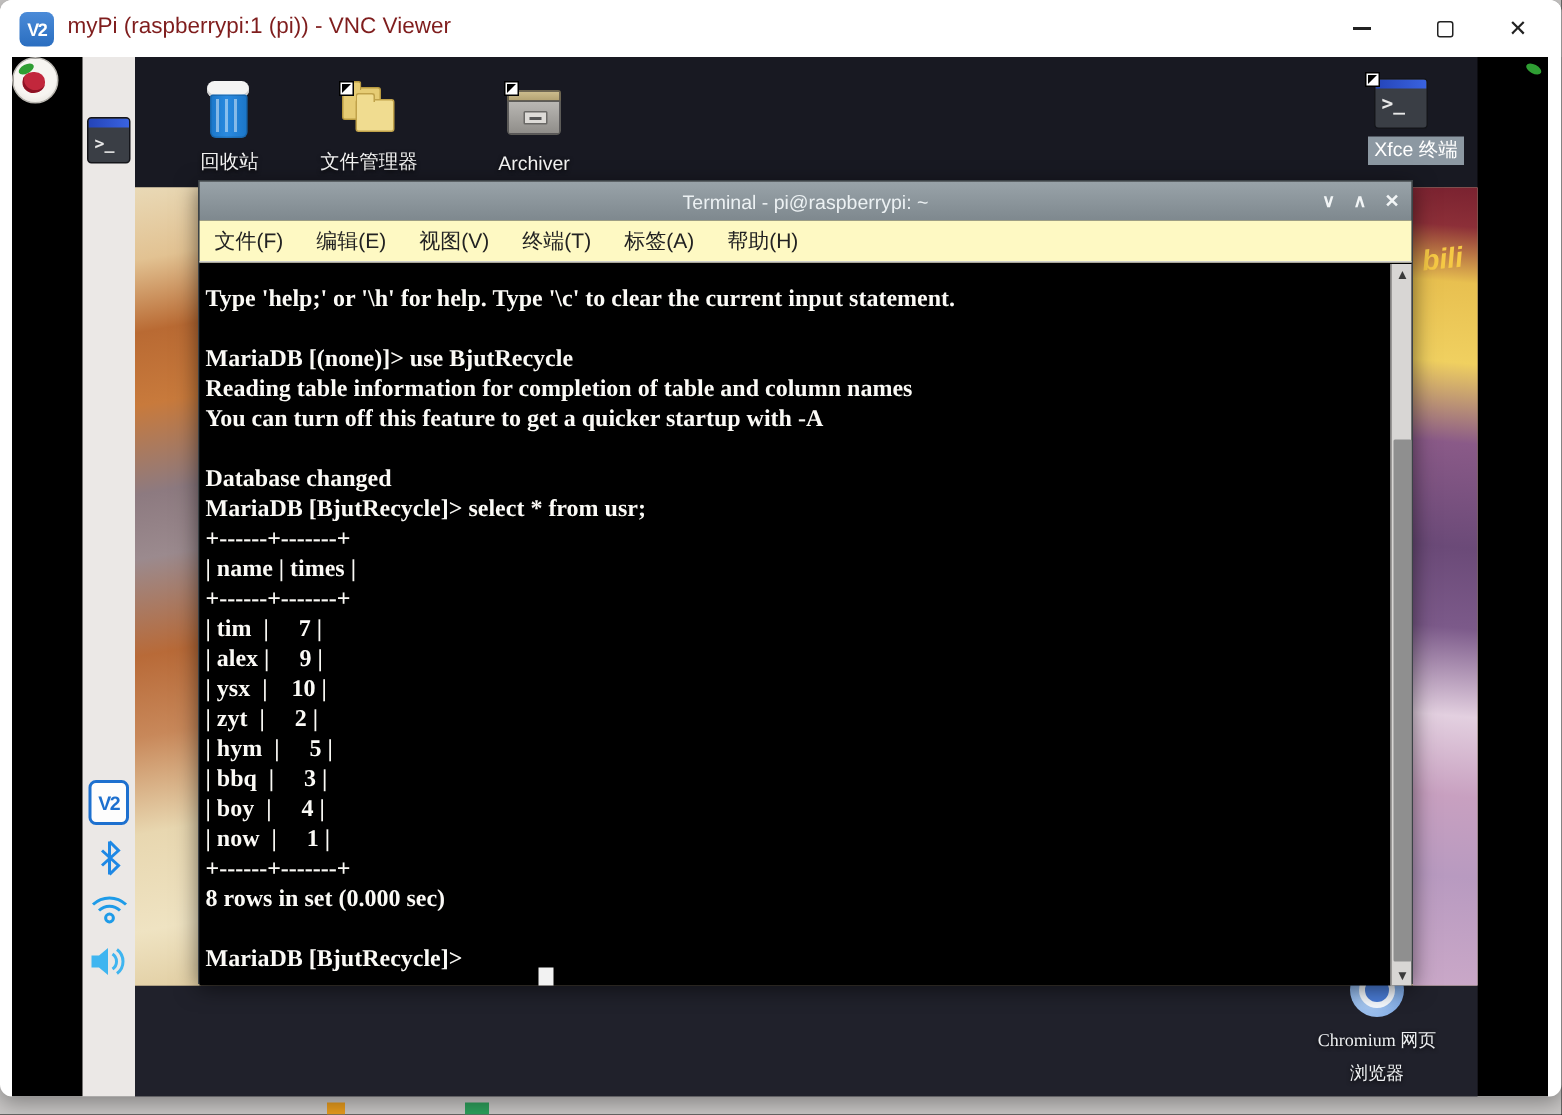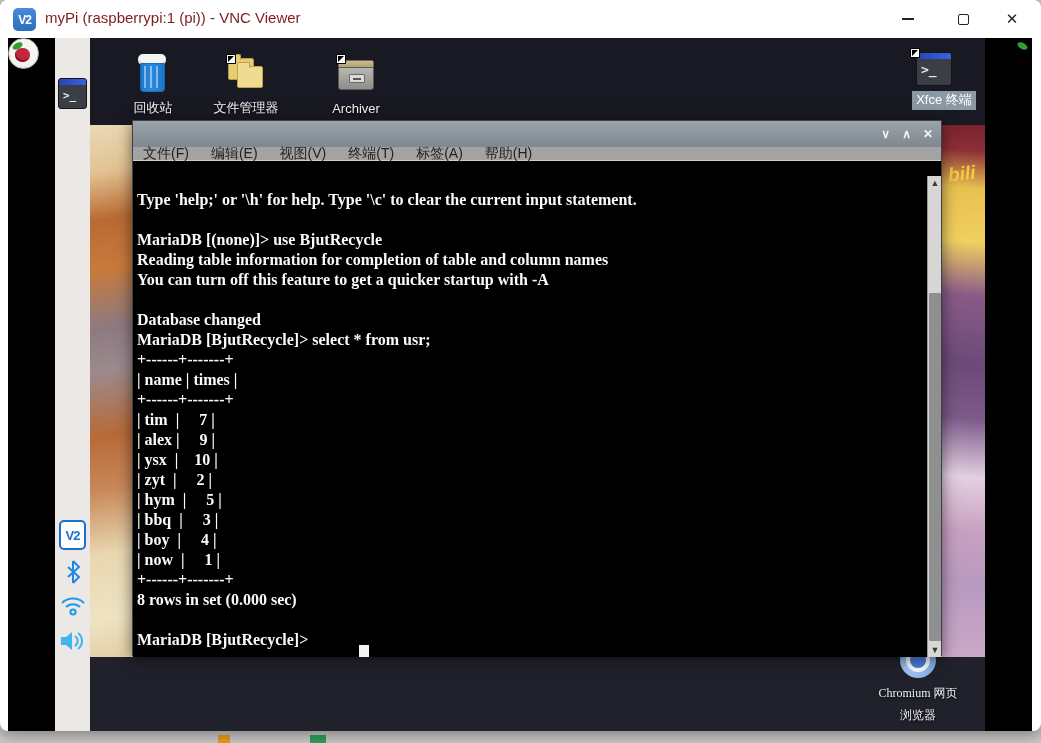--- a/index.html
+++ b/index.html
@@ -98,21 +98,21 @@
   .sb-svg { position:absolute; z-index:3; }
 
   
   #terminal { position:absolute; left:124px; top:82px; width:810px; height:536px; z-index:6;
     border:1px solid #3c4246; box-shadow:0 3px 14px rgba(0,0,0,.55); background:#000; }
   #term-titlebar { position:absolute; left:0; top:0; width:100%; height:26px;
     background:linear-gradient(180deg,#99a3a9,#7e888e); display:flex; align-items:center; }
   #term-title { position:absolute; left:0; right:0; text-align:center; font-size:13px; color:#ecf1f3; }
   #term-ctrls { position:absolute; right:8px; top:0; height:26px; display:flex; align-items:center; gap:12px;
     color:#f2f5f6; font-size:12px; font-weight:bold; }
-  #term-menubar { position:absolute; left:0; top:26px; width:100%; height:14px; background:#a3a3a3;
+  #term-menubar { position:absolute; left:0; top:26px; width:100%; height:28px; background:#fef9c3;
     border-bottom:1px solid #cfcecd; display:flex; align-items:center; gap:22px; padding-left:10px; font-size:14px; color:#222; }
   #term-content { position:absolute; left:0; top:55px; width:100%; height:481px; background:#000; overflow:hidden; }
   #term-pre { position:absolute; left:0; top:0; padding:14px 0 0 4px;
     font-family:Liberation Serif, serif; font-weight:bold; font-size:16px; line-height:20px;
     color:#fbfaf6; white-space:pre; }
   #term-cursor { position:absolute; left:226px; top:469px; width:10px; height:19px; background:#f2f2f2; }
 
   
   #term-scroll { position:absolute; right:0; top:55px; width:14px; height:481px; background:#d8d6d4; border-left:1px solid #9a9896; }
   .scroll-arrow { position:absolute; left:0; width:14px; height:14px; color:#3a3a3a; font-size:9px; display:flex; align-items:center; justify-content:center; }
@@ -228,20 +228,21 @@
         <div class="core"></div>
       </div>
       <div class="chrom-label">
         <div>Chromium 网页</div>
         <div>浏览器</div>
       </div>
     </div>
 
     <div id="terminal">
       <div id="term-titlebar">
+        <div id="term-title">Terminal - pi@raspberrypi: ~</div>
         <div id="term-ctrls">
           <span>∨</span>
           <span>∧</span>
           <span>✕</span>
         </div>
       </div>
       <div id="term-menubar">
         <span>文件(F)</span>
         <span>编辑(E)</span>
         <span>视图(V)</span>

